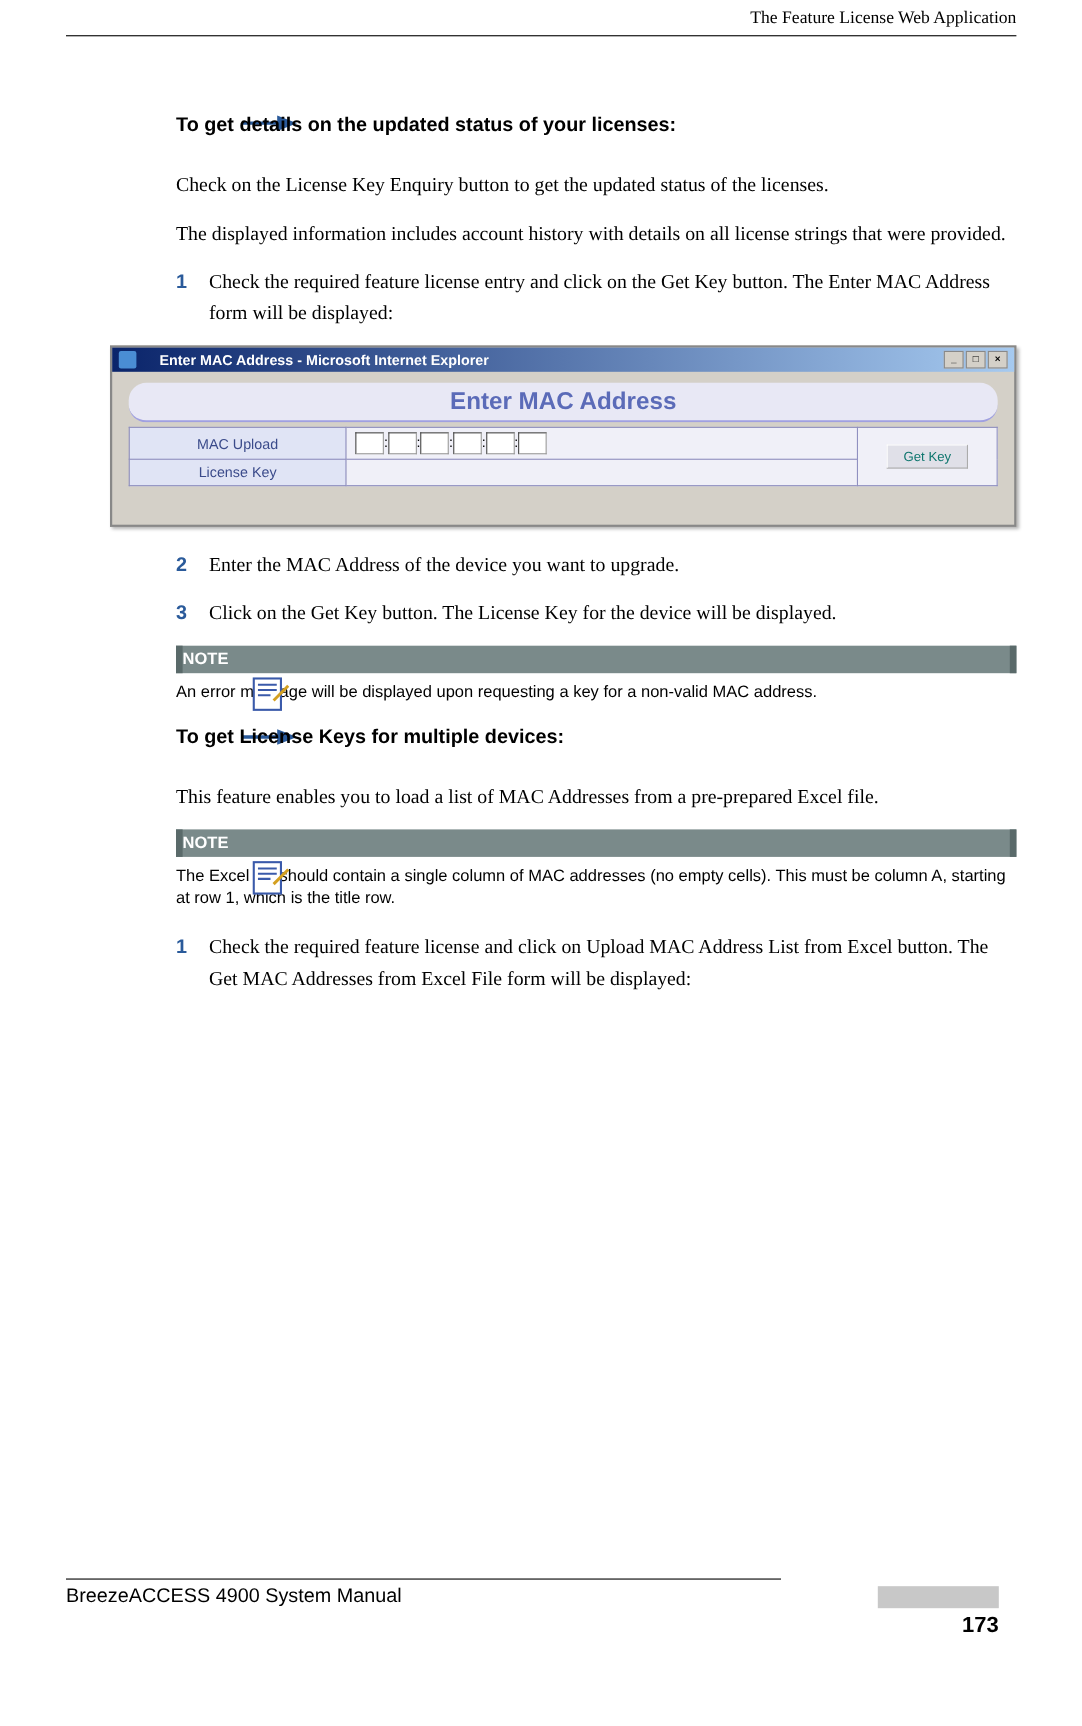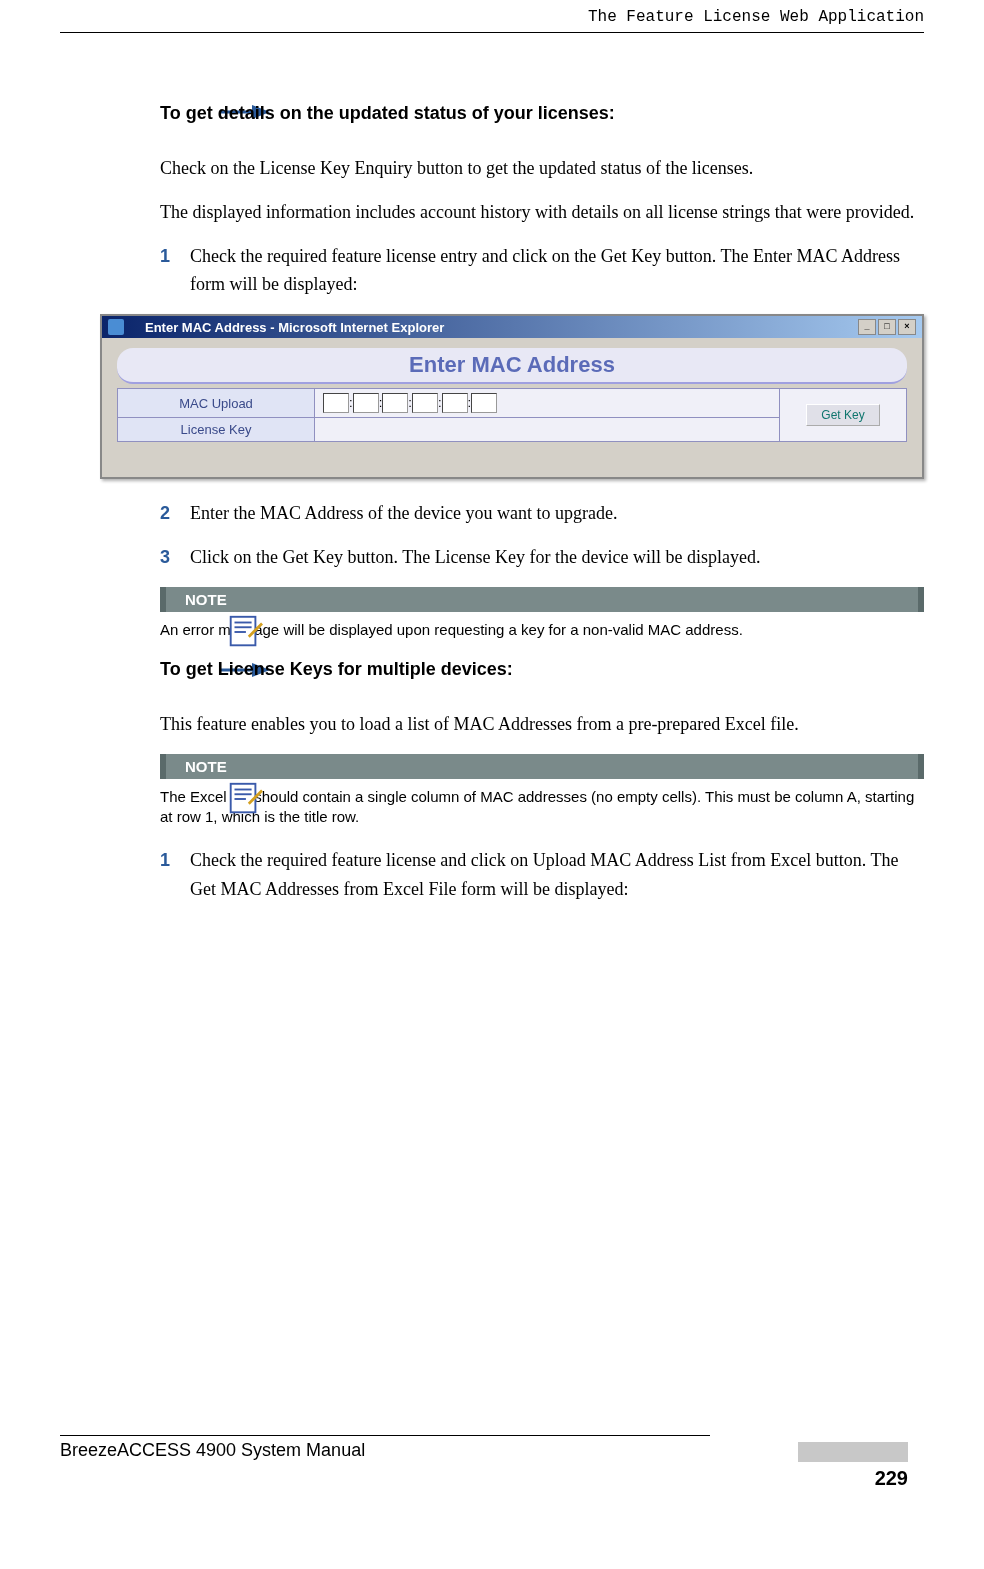--- a/index.html
+++ b/index.html
@@ -10,21 +10,21 @@
       background: #fff;
       color: #000;
     }
     .page {
       padding: 0px 60px 40px 60px;
       position: relative;
       min-height: 1480px;
     }
     .header {
       text-align: right;
-      font-family: Liberation Mono, monospace;
+      font-family: Liberation Serif, serif;
       font-size: 16px;
       padding: 8px 0 6px 0;
       border-bottom: 1px solid #000;
       margin-bottom: 70px;
     }
     .content {
       margin-left: 100px;
     }
     .arrow-icon {
       position: absolute;
@@ -158,21 +158,21 @@
     }
     .note-box {
       margin: 15px 0 20px 0;
     }
     .note-header {
       background: #7a8a8a;
       color: #fff;
       font-family: Arial, Helvetica, sans-serif;
       font-weight: bold;
       font-size: 15px;
-      padding: 4px 19px;
+      padding: 4px 0;
       border-left: 6px solid #5a6a6a;
       border-right: 6px solid #5a6a6a;
     }
     .note-body {
       font-family: Arial, Helvetica, sans-serif;
       font-size: 15px;
       padding: 8px 0 0 0;
       line-height: 1.3;
     }
     .note-icon {
@@ -324,16 +324,16 @@
 
   </div>
 
   <div class="footer">
     <div class="footer-line"></div>
     <div class="footer-block"></div>
     <div class="footer-row">
       <div class="footer-title">BreezeACCESS 4900 System Manual</div>
     </div>
     <div style="text-align:right;margin-top:6px;">
-      <span class="footer-pagenum">229</span>
+      <span class="footer-pagenum">173</span>
     </div>
   </div>
 </div>
 
 </body></html>

